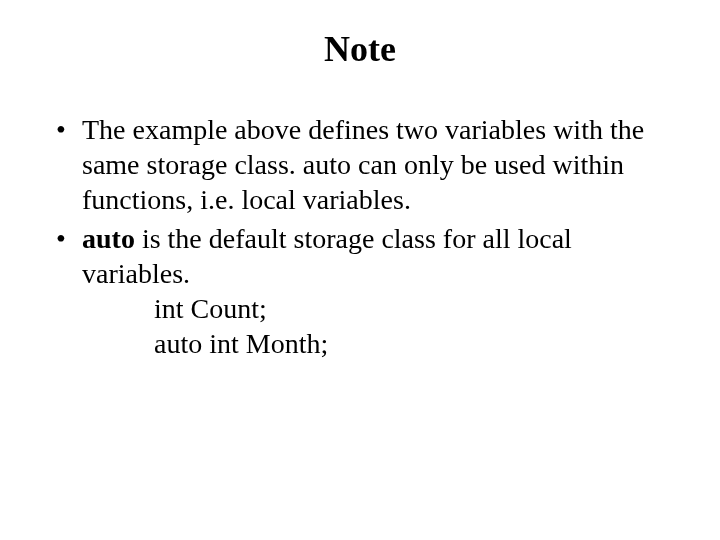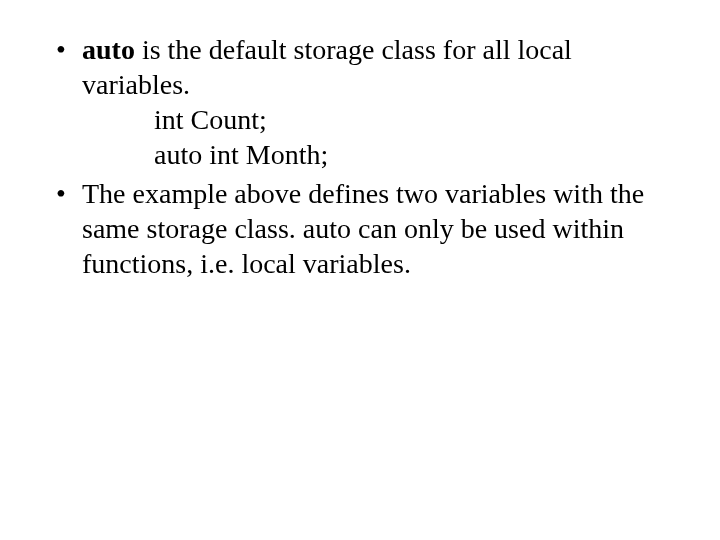--- a/index.html
+++ b/index.html
@@ -49,25 +49,26 @@
   }
   .bold { font-weight: bold; }
   .indent {
     padding-left: 72px;
   }
 </style>
 </head>
 <body>
 
 <div class="slide">
+  <div class="title">Note</div>
   <div class="body">
     <ul class="bullets">
+      <li>
+        <span>The example above defines two variables with the same storage class. auto can only be used within functions, i.e. local variables.</span>
+      </li>
       <li>
         <span class="bold">auto</span><span> is the default storage class for all local variables.</span>
         <div class="indent">int Count;</div>
         <div class="indent">auto int Month;</div>
-      </li>
-      <li>
-        <span>The example above defines two variables with the same storage class. auto can only be used within functions, i.e. local variables.</span>
       </li>
     </ul>
   </div>
 </div>
 
 </body></html>

